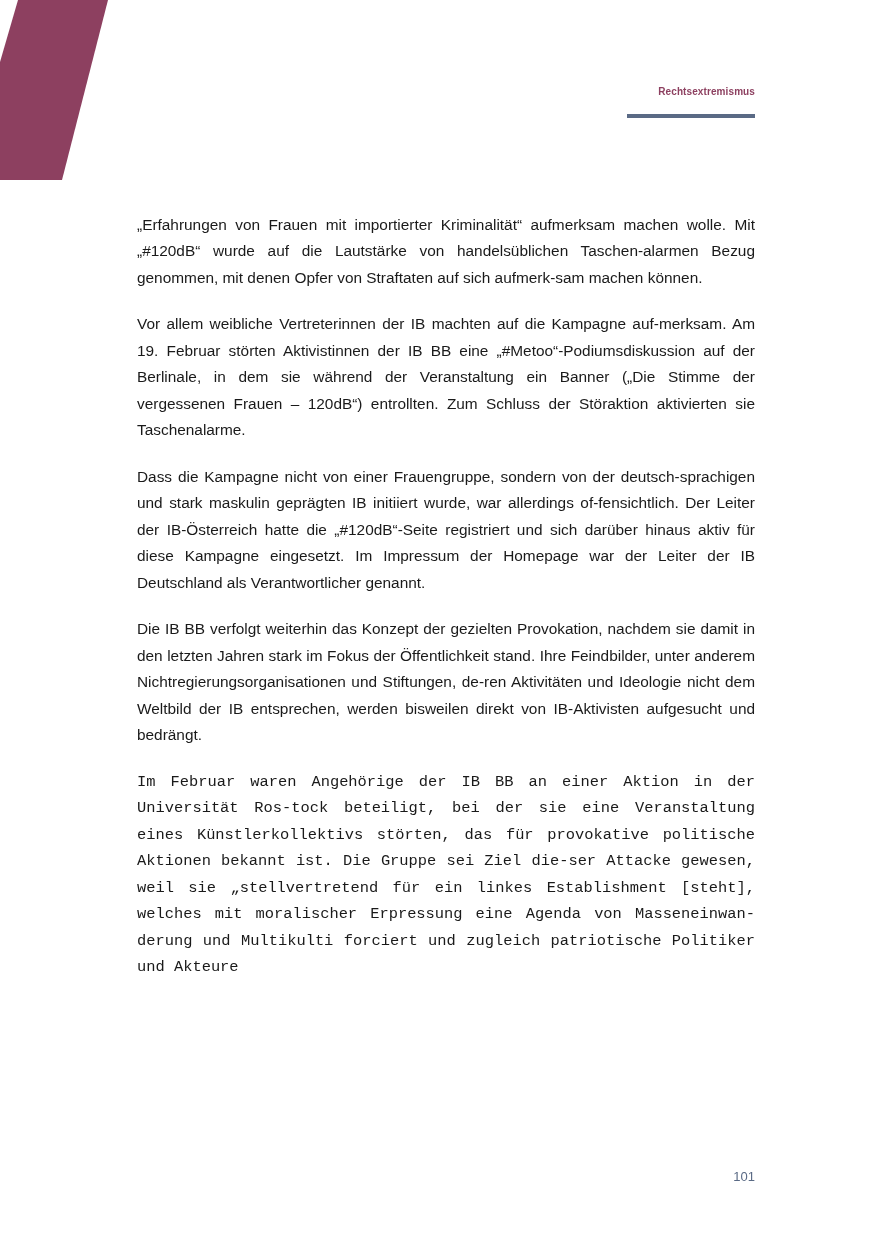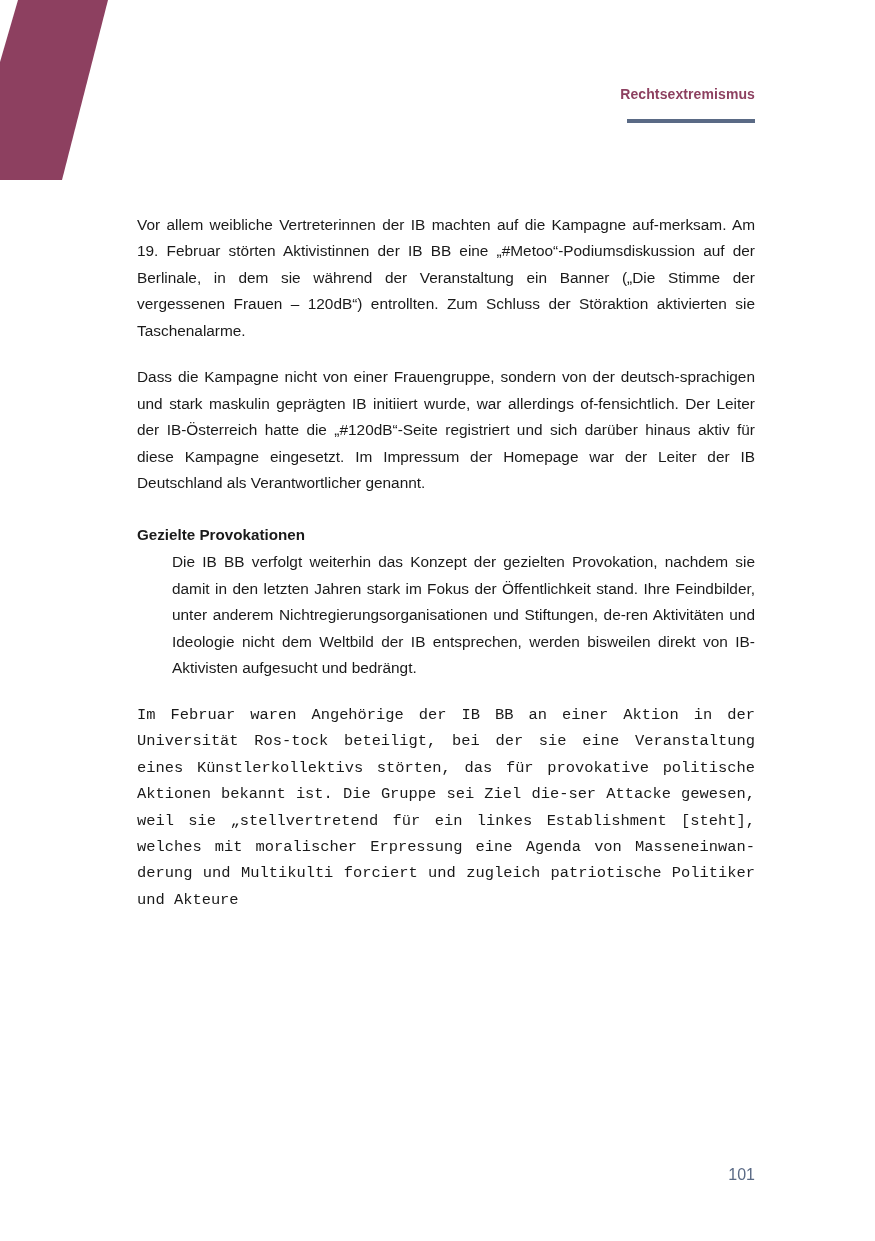--- a/index.html
+++ b/index.html
@@ -30,21 +30,21 @@
   }
 
   
   .running-head {
     position: absolute;
     top: 86px;
     right: 120px;
     text-align: right;
   }
   .running-head-text {
-    font-size: 14px;
+    font-size: 10px;
     font-weight: bold;
     color: #8d4060;
     letter-spacing: 0.1px;
     line-height: 1.2;
   }
   .running-head-rule {
     margin-top: 16px;
     width: 128px;
     height: 4px;
     background: #5a6a85;
@@ -83,42 +83,42 @@
   h2.subhead + p.body-par {
     margin-top: 2px;
     margin-left: 35px;
   }
 
   
   .page-number {
     position: absolute;
     bottom: 57px;
     right: 120px;
-    font-size: 16px;
+    font-size: 13px;
     color: #5a6a85;
     text-align: right;
   }
 </style>
 </head>
 <body>
 
 <div class="corner-shape">
   <svg width="120" height="180" viewBox="0 0 120 180" xmlns="http://www.w3.org/2000/svg" aria-hidden="true">
     <path d="M0 0 L108 0 L62 180 L0 180 Z" fill="#8d4060"></path>
     <path d="M0 0 L18 0 L0 62 Z" fill="#ffffff"></path>
   </svg>
 </div>
 
 <div class="running-head">
   <div class="running-head-text">Rechtsextremismus</div>
   <div class="running-head-rule"></div>
 </div>
 
 <div class="text-column">
+  <p class="body-par">„Erfahrungen von Frauen mit importierter Kriminalität“ aufmerksam machen wolle. Mit „#120dB“ wurde auf die Lautstärke von handelsüblichen Taschen-alarmen Bezug genommen, mit denen Opfer von Straftaten auf sich aufmerk-sam machen können.</p>
   <p class="body-par">Vor allem weibliche Vertreterinnen der IB machten auf die Kampagne auf-merksam. Am 19. Februar störten Aktivistinnen der IB BB eine „#Metoo“-Podiumsdiskussion auf der Berlinale, in dem sie während der Veranstaltung ein Banner („Die Stimme der vergessenen Frauen – 120dB“) entrollten. Zum Schluss der Störaktion aktivierten sie Taschenalarme.</p>
   <p class="body-par">Dass die Kampagne nicht von einer Frauengruppe, sondern von der deutsch-sprachigen und stark maskulin geprägten IB initiiert wurde, war allerdings of-fensichtlich. Der Leiter der IB-Österreich hatte die „#120dB“-Seite registriert und sich darüber hinaus aktiv für diese Kampagne eingesetzt. Im Impressum der Homepage war der Leiter der IB Deutschland als Verantwortlicher genannt.</p>
 
-  <h2 class="subhead">Gezielte Provokationen</h2>
   <p class="body-par">Die IB BB verfolgt weiterhin das Konzept der gezielten Provokation, nachdem sie damit in den letzten Jahren stark im Fokus der Öffentlichkeit stand. Ihre Feindbilder, unter anderem Nichtregierungsorganisationen und Stiftungen, de-ren Aktivitäten und Ideologie nicht dem Weltbild der IB entsprechen, werden bisweilen direkt von IB-Aktivisten aufgesucht und bedrängt.</p>
   <p class="body-par">Im Februar waren Angehörige der IB BB an einer Aktion in der Universität Ros-tock beteiligt, bei der sie eine Veranstaltung eines Künstlerkollektivs störten, das für provokative politische Aktionen bekannt ist. Die Gruppe sei Ziel die-ser Attacke gewesen, weil sie „stellvertretend für ein linkes Establishment [steht], welches mit moralischer Erpressung eine Agenda von Masseneinwan-derung und Multikulti forciert und zugleich patriotische Politiker und Akteure</p>
 </div>
 
 <div class="page-number">101</div>
 
 </body></html>

